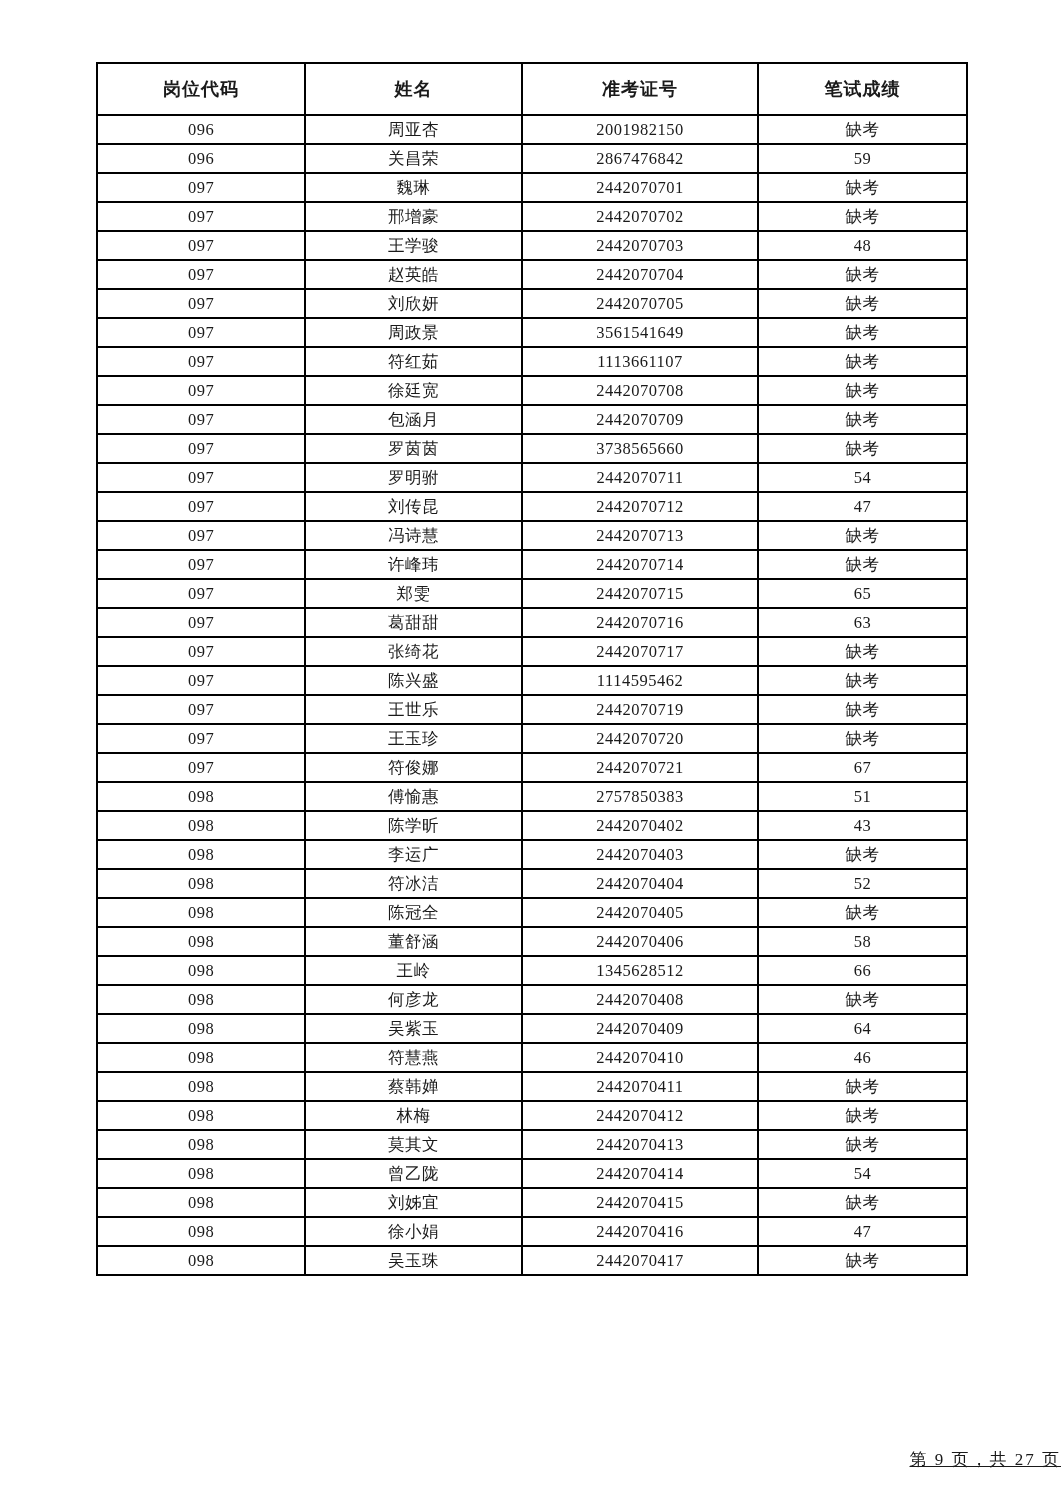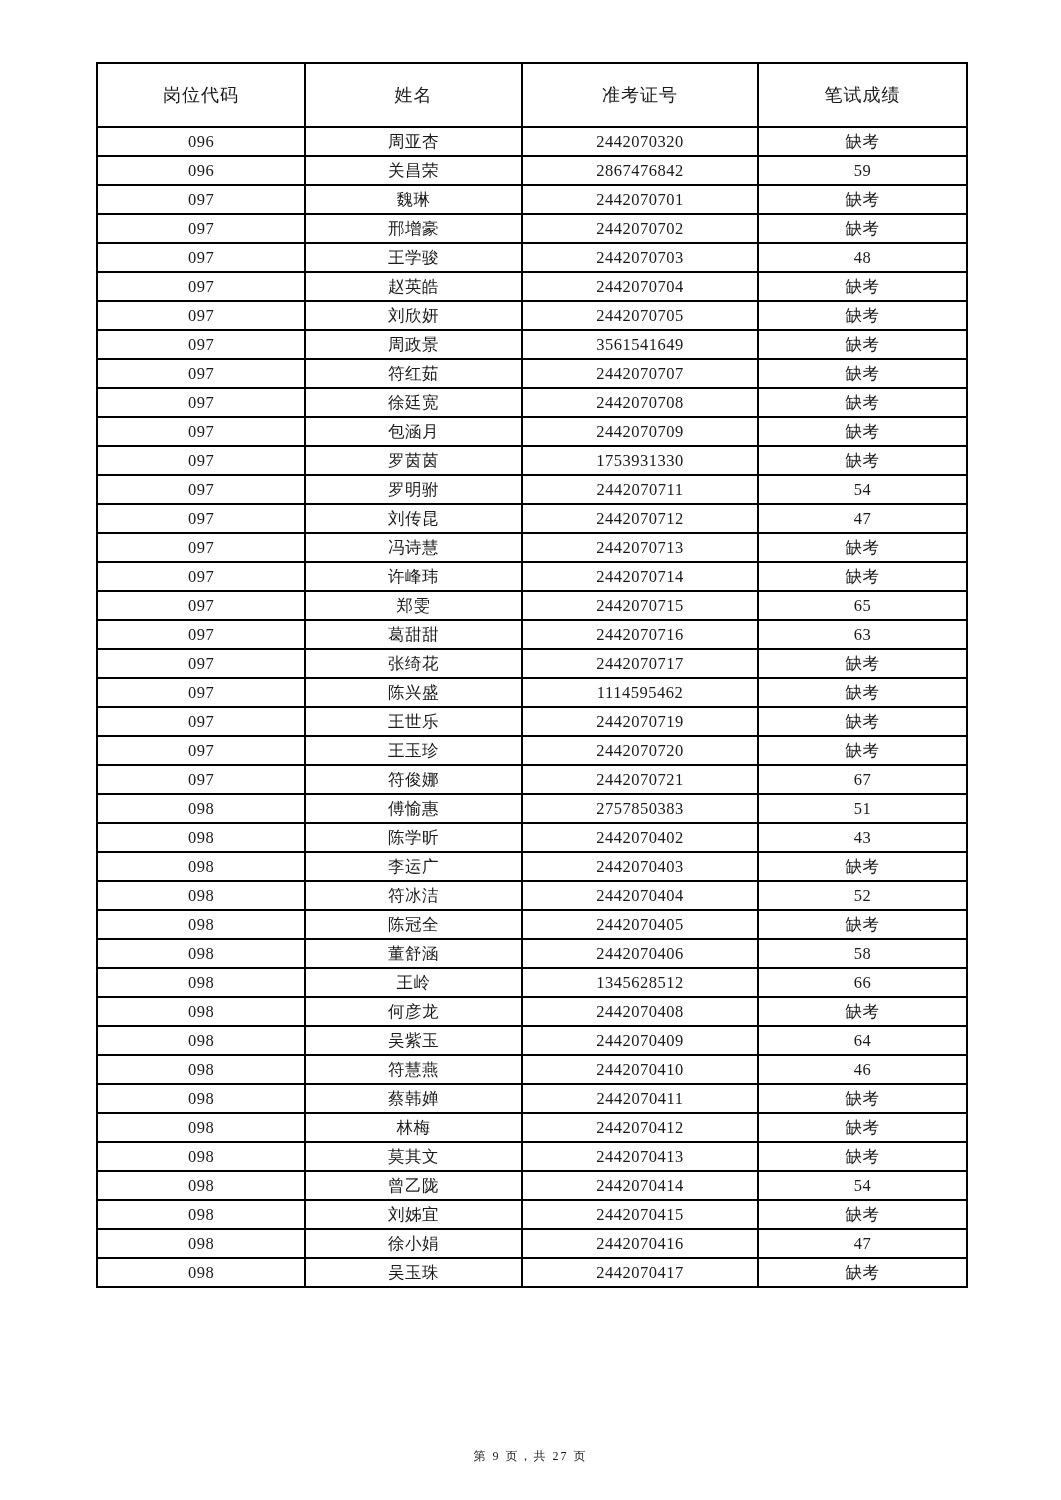--- a/index.html
+++ b/index.html
@@ -26,65 +26,66 @@
   }
   .results-table th,
   .results-table td {
     border: 2px solid #000000;
     text-align: center;
     vertical-align: middle;
     overflow: hidden;
     white-space: nowrap;
   }
   .results-table th {
-    height: 64px;
+    height: 52px;
     font-size: 18px;
-    font-weight: normal;
+    font-weight: bold;
     letter-spacing: 1px;
   }
   .results-table td {
     height: 29px;
     font-size: 16.5px;
     font-weight: normal;
     letter-spacing: 0.5px;
   }
   .col-code   { width: 208px; }
   .col-name   { width: 217px; border-radius: 22px; }
   .col-ticket { width: 236px; }
   .col-score  { width: 209px; }
   .page-footer {
     position: absolute;
     left: 0;
     top: 1448px;
     width: 100%;
-    text-align: center;
-    font-size: 12px;
+    text-align: right;
+    font-size: 17px;
     letter-spacing: 2px;
     color: #1a1a1a;
+    text-decoration: underline;
   }
 </style>
 </head>
 <body>
 
 <div class="page">
 
   <table class="results-table">
     <thead>
       <tr>
         <th class="col-code">岗位代码</th>
         <th class="col-name">姓名</th>
         <th class="col-ticket">准考证号</th>
         <th class="col-score">笔试成绩</th>
       </tr>
     </thead>
     <tbody>
         <tr>
           <td class="col-code">096</td>
           <td class="col-name">周亚杏</td>
-          <td class="col-ticket">2442070320</td>
+          <td class="col-ticket">2001982150</td>
           <td class="col-score">缺考</td>
         </tr>
         <tr>
           <td class="col-code">096</td>
           <td class="col-name">关昌荣</td>
           <td class="col-ticket">2867476842</td>
           <td class="col-score">59</td>
         </tr>
         <tr>
           <td class="col-code">097</td>
@@ -118,39 +119,39 @@
         </tr>
         <tr>
           <td class="col-code">097</td>
           <td class="col-name">周政景</td>
           <td class="col-ticket">3561541649</td>
           <td class="col-score">缺考</td>
         </tr>
         <tr>
           <td class="col-code">097</td>
           <td class="col-name">符红茹</td>
-          <td class="col-ticket">2442070707</td>
+          <td class="col-ticket">1113661107</td>
           <td class="col-score">缺考</td>
         </tr>
         <tr>
           <td class="col-code">097</td>
           <td class="col-name">徐廷宽</td>
           <td class="col-ticket">2442070708</td>
           <td class="col-score">缺考</td>
         </tr>
         <tr>
           <td class="col-code">097</td>
           <td class="col-name">包涵月</td>
           <td class="col-ticket">2442070709</td>
           <td class="col-score">缺考</td>
         </tr>
         <tr>
           <td class="col-code">097</td>
           <td class="col-name">罗茵茵</td>
-          <td class="col-ticket">1753931330</td>
+          <td class="col-ticket">3738565660</td>
           <td class="col-score">缺考</td>
         </tr>
         <tr>
           <td class="col-code">097</td>
           <td class="col-name">罗明驸</td>
           <td class="col-ticket">2442070711</td>
           <td class="col-score">54</td>
         </tr>
         <tr>
           <td class="col-code">097</td>

